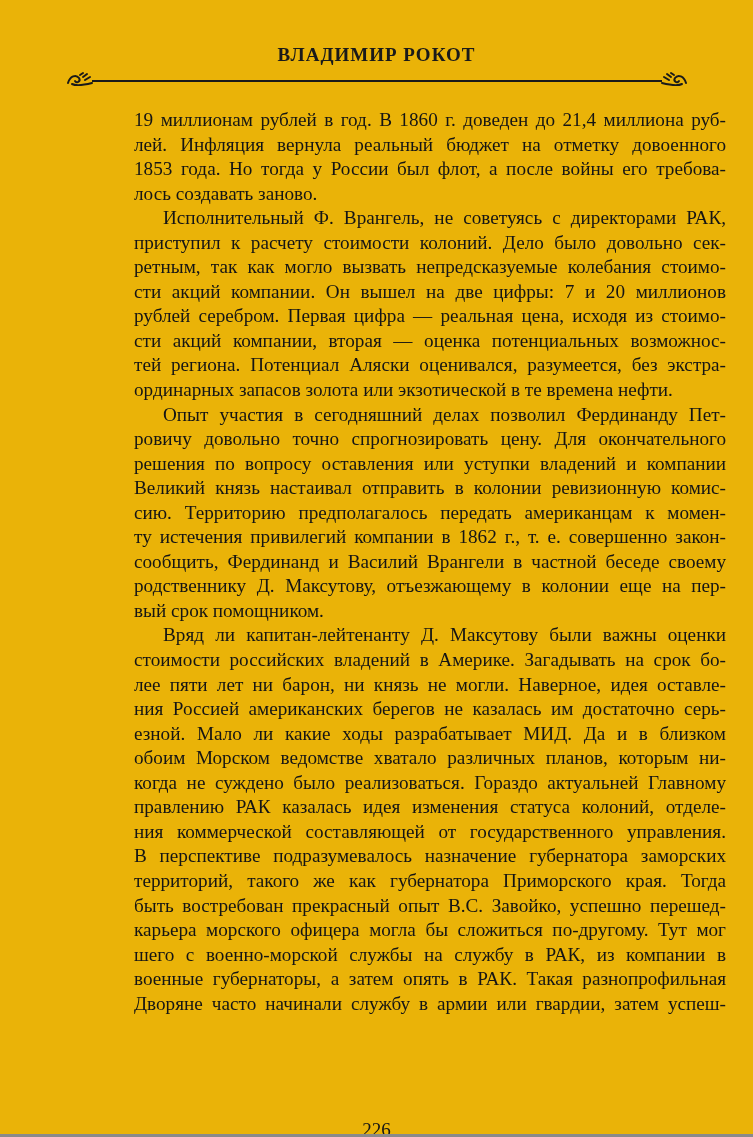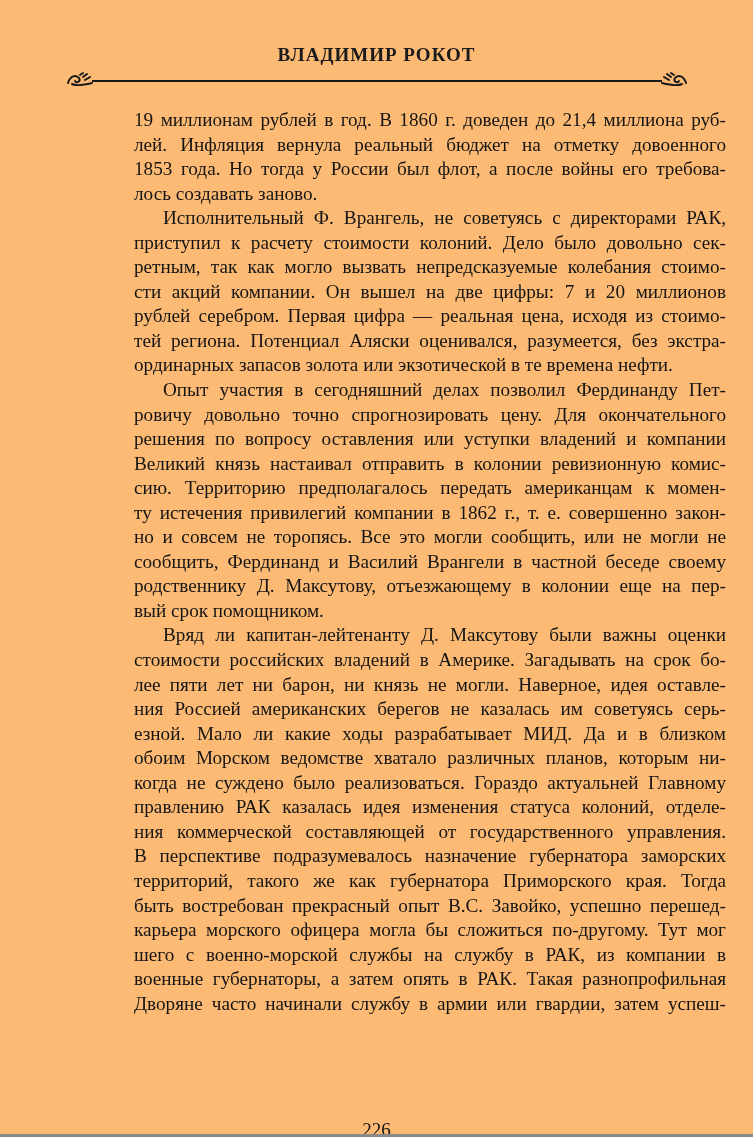--- a/index.html
+++ b/index.html
@@ -1,17 +1,17 @@
 <!DOCTYPE html>
 <html><head>
 <meta charset="utf-8">
 <style>
   html, body { margin: 0; padding: 0; background: #ffffff; }
   body { width: 753px; height: 1137px; position: relative; overflow: hidden; }
-  .page { position: absolute; left: 0; top: 0; width: 753px; height: 1137px; background: #fdba74; }
+  .page { position: absolute; left: 0; top: 0; width: 753px; height: 1137px; background: #eab308; }
   .running-head {
     position: absolute; left: 0; top: 44px; width: 753px; text-align: center;
     font-family: "Liberation Serif", serif; font-size: 19px; letter-spacing: 1px;
     color: #1a1a1a; font-weight: bold;
   }
   .rule-wrap { position: absolute; left: 66px; top: 68px; width: 622px; height: 20px; }
   .rule-line { position: absolute; left: 26px; right: 26px; top: 12px; height: 2px; background: #1a1a1a; }
   .orn { position: absolute; top: 2px; width: 28px; height: 18px; }
   .orn.left { left: 0; }
   .orn.right { right: 0; transform: scaleX(-1); }
@@ -48,36 +48,36 @@
   <div class="text" id="text-block">
       <span class="line">19 миллионам рублей в год. В 1860 г. доведен до 21,4 миллиона руб-</span>
       <span class="line">лей. Инфляция вернула реальный бюджет на отметку довоенного</span>
       <span class="line">1853 года. Но тогда у России был флот, а после войны его требова-</span>
       <span class="line last">лось создавать заново.</span>
       <span class="line indent">Исполнительный Ф. Врангель, не советуясь с директорами РАК,</span>
       <span class="line">приступил к расчету стоимости колоний. Дело было довольно сек-</span>
       <span class="line">ретным, так как могло вызвать непредсказуемые колебания стоимо-</span>
       <span class="line">сти акций компании. Он вышел на две цифры: 7 и 20 миллионов</span>
       <span class="line">рублей серебром. Первая цифра — реальная цена, исходя из стоимо-</span>
+      <span class="line">сти акций компании, вторая — оценка потенциальных возможнос-</span>
       <span class="line">тей региона. Потенциал Аляски оценивался, разумеется, без экстра-</span>
       <span class="line last">ординарных запасов золота или экзотической в те времена нефти.</span>
       <span class="line indent">Опыт участия в сегодняшний делах позволил Фердинанду Пет-</span>
       <span class="line">ровичу довольно точно спрогнозировать цену. Для окончательного</span>
       <span class="line">решения по вопросу оставления или уступки владений и компании</span>
       <span class="line">Великий князь настаивал отправить в колонии ревизионную комис-</span>
       <span class="line">сию. Территорию предполагалось передать американцам к момен-</span>
       <span class="line">ту истечения привилегий компании в 1862 г., т. е. совершенно закон-</span>
-      <span class="line">но и совсем не торопясь. Все это могли сообщить, или не могли не</span>
       <span class="line">сообщить, Фердинанд и Василий Врангели в частной беседе своему</span>
       <span class="line">родственнику Д. Максутову, отъезжающему в колонии еще на пер-</span>
       <span class="line last">вый срок помощником.</span>
       <span class="line indent">Вряд ли капитан-лейтенанту Д. Максутову были важны оценки</span>
       <span class="line">стоимости российских владений в Америке. Загадывать на срок бо-</span>
       <span class="line">лее пяти лет ни барон, ни князь не могли. Наверное, идея оставле-</span>
-      <span class="line">ния Россией американских берегов не казалась им советуясь серь-</span>
+      <span class="line">ния Россией американских берегов не казалась им достаточно серь-</span>
       <span class="line">езной. Мало ли какие ходы разрабатывает МИД. Да и в близком</span>
       <span class="line">обоим Морском ведомстве хватало различных планов, которым ни-</span>
       <span class="line">когда не суждено было реализоваться. Гораздо актуальней Главному</span>
       <span class="line">правлению РАК казалась идея изменения статуса колоний, отделе-</span>
       <span class="line">ния коммерческой составляющей от государственного управления.</span>
       <span class="line">В перспективе подразумевалось назначение губернатора заморских</span>
       <span class="line">территорий, такого же как губернатора Приморского края. Тогда</span>
       <span class="line">быть востребован прекрасный опыт В.С. Завойко, успешно перешед-</span>
       <span class="line">карьера морского офицера могла бы сложиться по-другому. Тут мог</span>
       <span class="line">шего с военно-морской службы на службу в РАК, из компании в</span>

